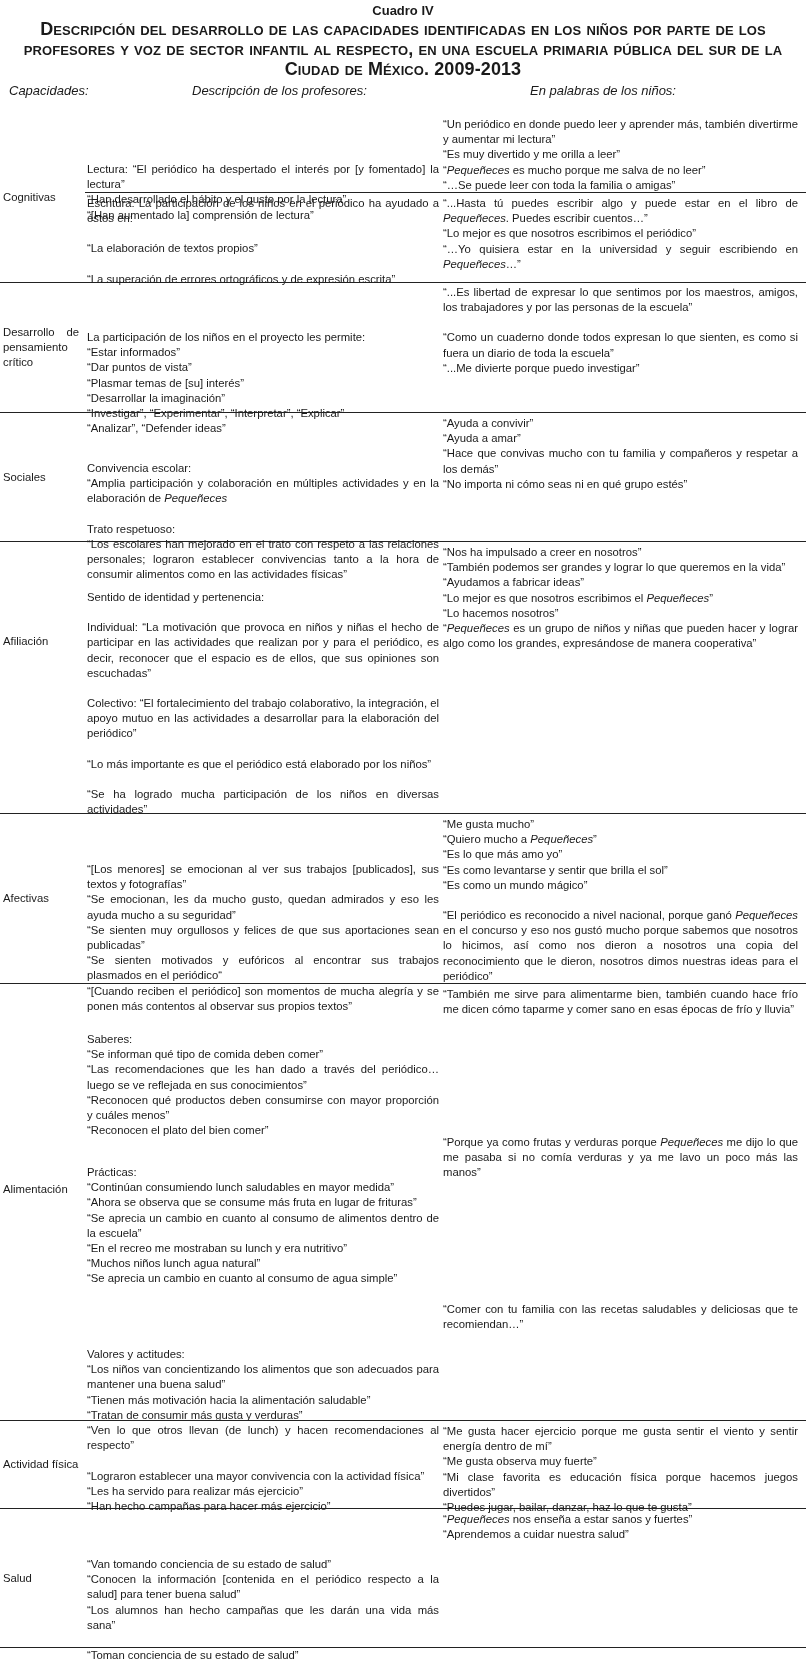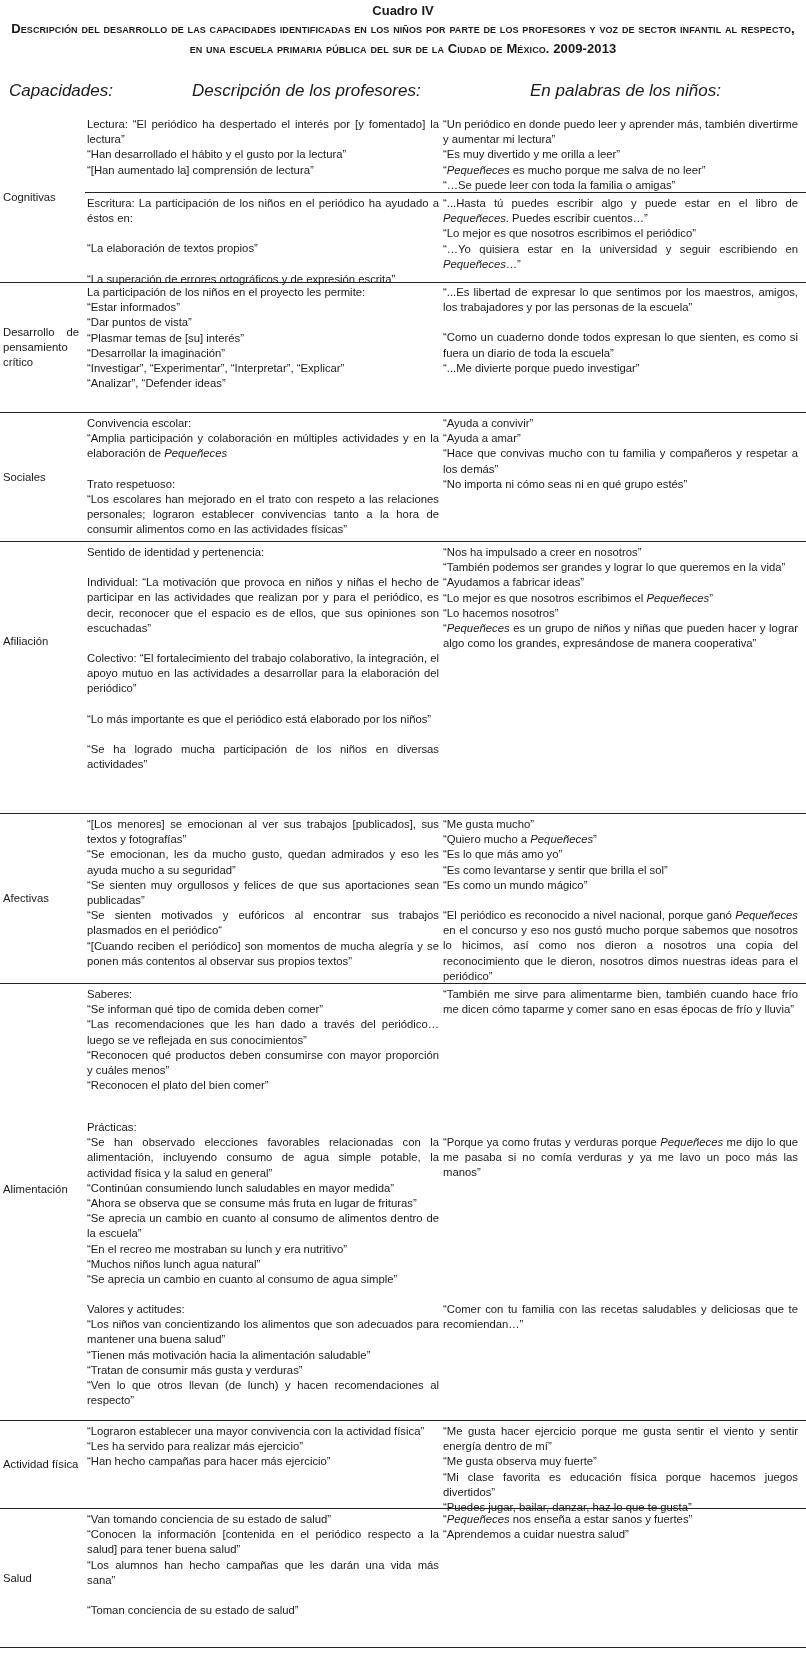--- a/index.html
+++ b/index.html
@@ -10,38 +10,38 @@
     font-size: 11.3px;
     line-height: 15.2px;
   }
   .page { position: relative; width: 774px; height: 1659px; }
   .cuadro {
     position: absolute; top: 3px; left: 0; width: 806px;
     text-align: center; font-weight: bold; font-size: 13px; line-height: 16px;
   }
   .title {
     position: absolute; top: 19px; left: 6px; width: 794px;
-    text-align: center; font-weight: bold; font-size: 13px; line-height: 20px;
+    text-align: center; font-weight: bold; font-size: 18px; line-height: 20px;
     font-variant: small-caps; letter-spacing: 0.1px;
   }
-  .hdr { position: absolute; top: 83px; font-style: italic; font-size: 17px; }
+  .hdr { position: absolute; top: 83px; font-style: italic; font-size: 13px; }
   .hdr-cap { left: 9px; }
   .hdr-desc { left: 192px; }
   .hdr-kids { left: 530px; }
 
   .section { position: absolute; left: 0; width: 806px; border-top: 1.5px solid #222; }
   .section.first { border-top: none; }
   .cap-label {
     position: absolute; left: 3px; width: 80px;
     top: 50%; transform: translateY(-50%);
     font-size: 11.3px; line-height: 15.2px;
   }
   .cap-label.justify { text-align: justify; }
   .cell { position: absolute; top: 4px; }
-  .col-desc { left: 87px; width: 352px; }
+  .col-desc { left: 87px; width: 352px; margin-top: 45px; }
   .col-kids { left: 443px; width: 355px; }
   .subsection { position: absolute; left: 85px; width: 721px; border-top: 1.5px solid #222; }
   .p { display: block; text-align: justify; }
   .gap { display: block; height: 15px; }
   .end-rule { position: absolute; left: 0; width: 806px; top: 1647px; border-top: 1.5px solid #222; }
   em { font-style: italic; }
 </style>
 </head>
 <body>
 
@@ -168,21 +168,20 @@
         <span class="p">“Se informan qué tipo de comida deben comer”</span>
         <span class="p">“Las recomendaciones que les han dado a través del periódico… luego se ve reflejada en sus conocimientos”</span>
         <span class="p">“Reconocen qué productos deben consumirse con mayor proporción y cuáles menos”</span>
         <span class="p">“Reconocen el plato del bien comer”</span>
       </div>
     <div class="cell col-kids" style="top:3px;">
         <span class="p">“También me sirve para alimentarme bien, también cuando hace frío me dicen cómo taparme y comer sano en esas épocas de frío y lluvia”</span>
       </div>
     <div class="cell col-desc" style="top:136px;">
         <span class="p"> Prácticas:</span>
-        <span class="p">“Se han observado elecciones favorables relacionadas con la alimentación, incluyendo consumo de agua simple potable, la actividad física y la salud en general”</span>
         <span class="p">“Continúan consumiendo lunch saludables en mayor medida”</span>
         <span class="p"> “Ahora se observa que se consume más fruta en lugar de frituras”</span>
         <span class="p">“Se aprecia un cambio en cuanto al consumo de alimentos dentro de la escuela”</span>
         <span class="p">“En el recreo me mostraban su lunch y era nutritivo”</span>
         <span class="p">“Muchos niños lunch agua natural”</span>
         <span class="p">“Se aprecia un cambio en cuanto al consumo de agua simple”</span>
       </div>
     <div class="cell col-kids" style="top:151px;">
         <span class="p">“Porque ya como frutas y verduras porque <em>Pequeñeces</em> me dijo lo que me pasaba si no comía verduras y ya me lavo un poco más las manos”</span>
       </div>

